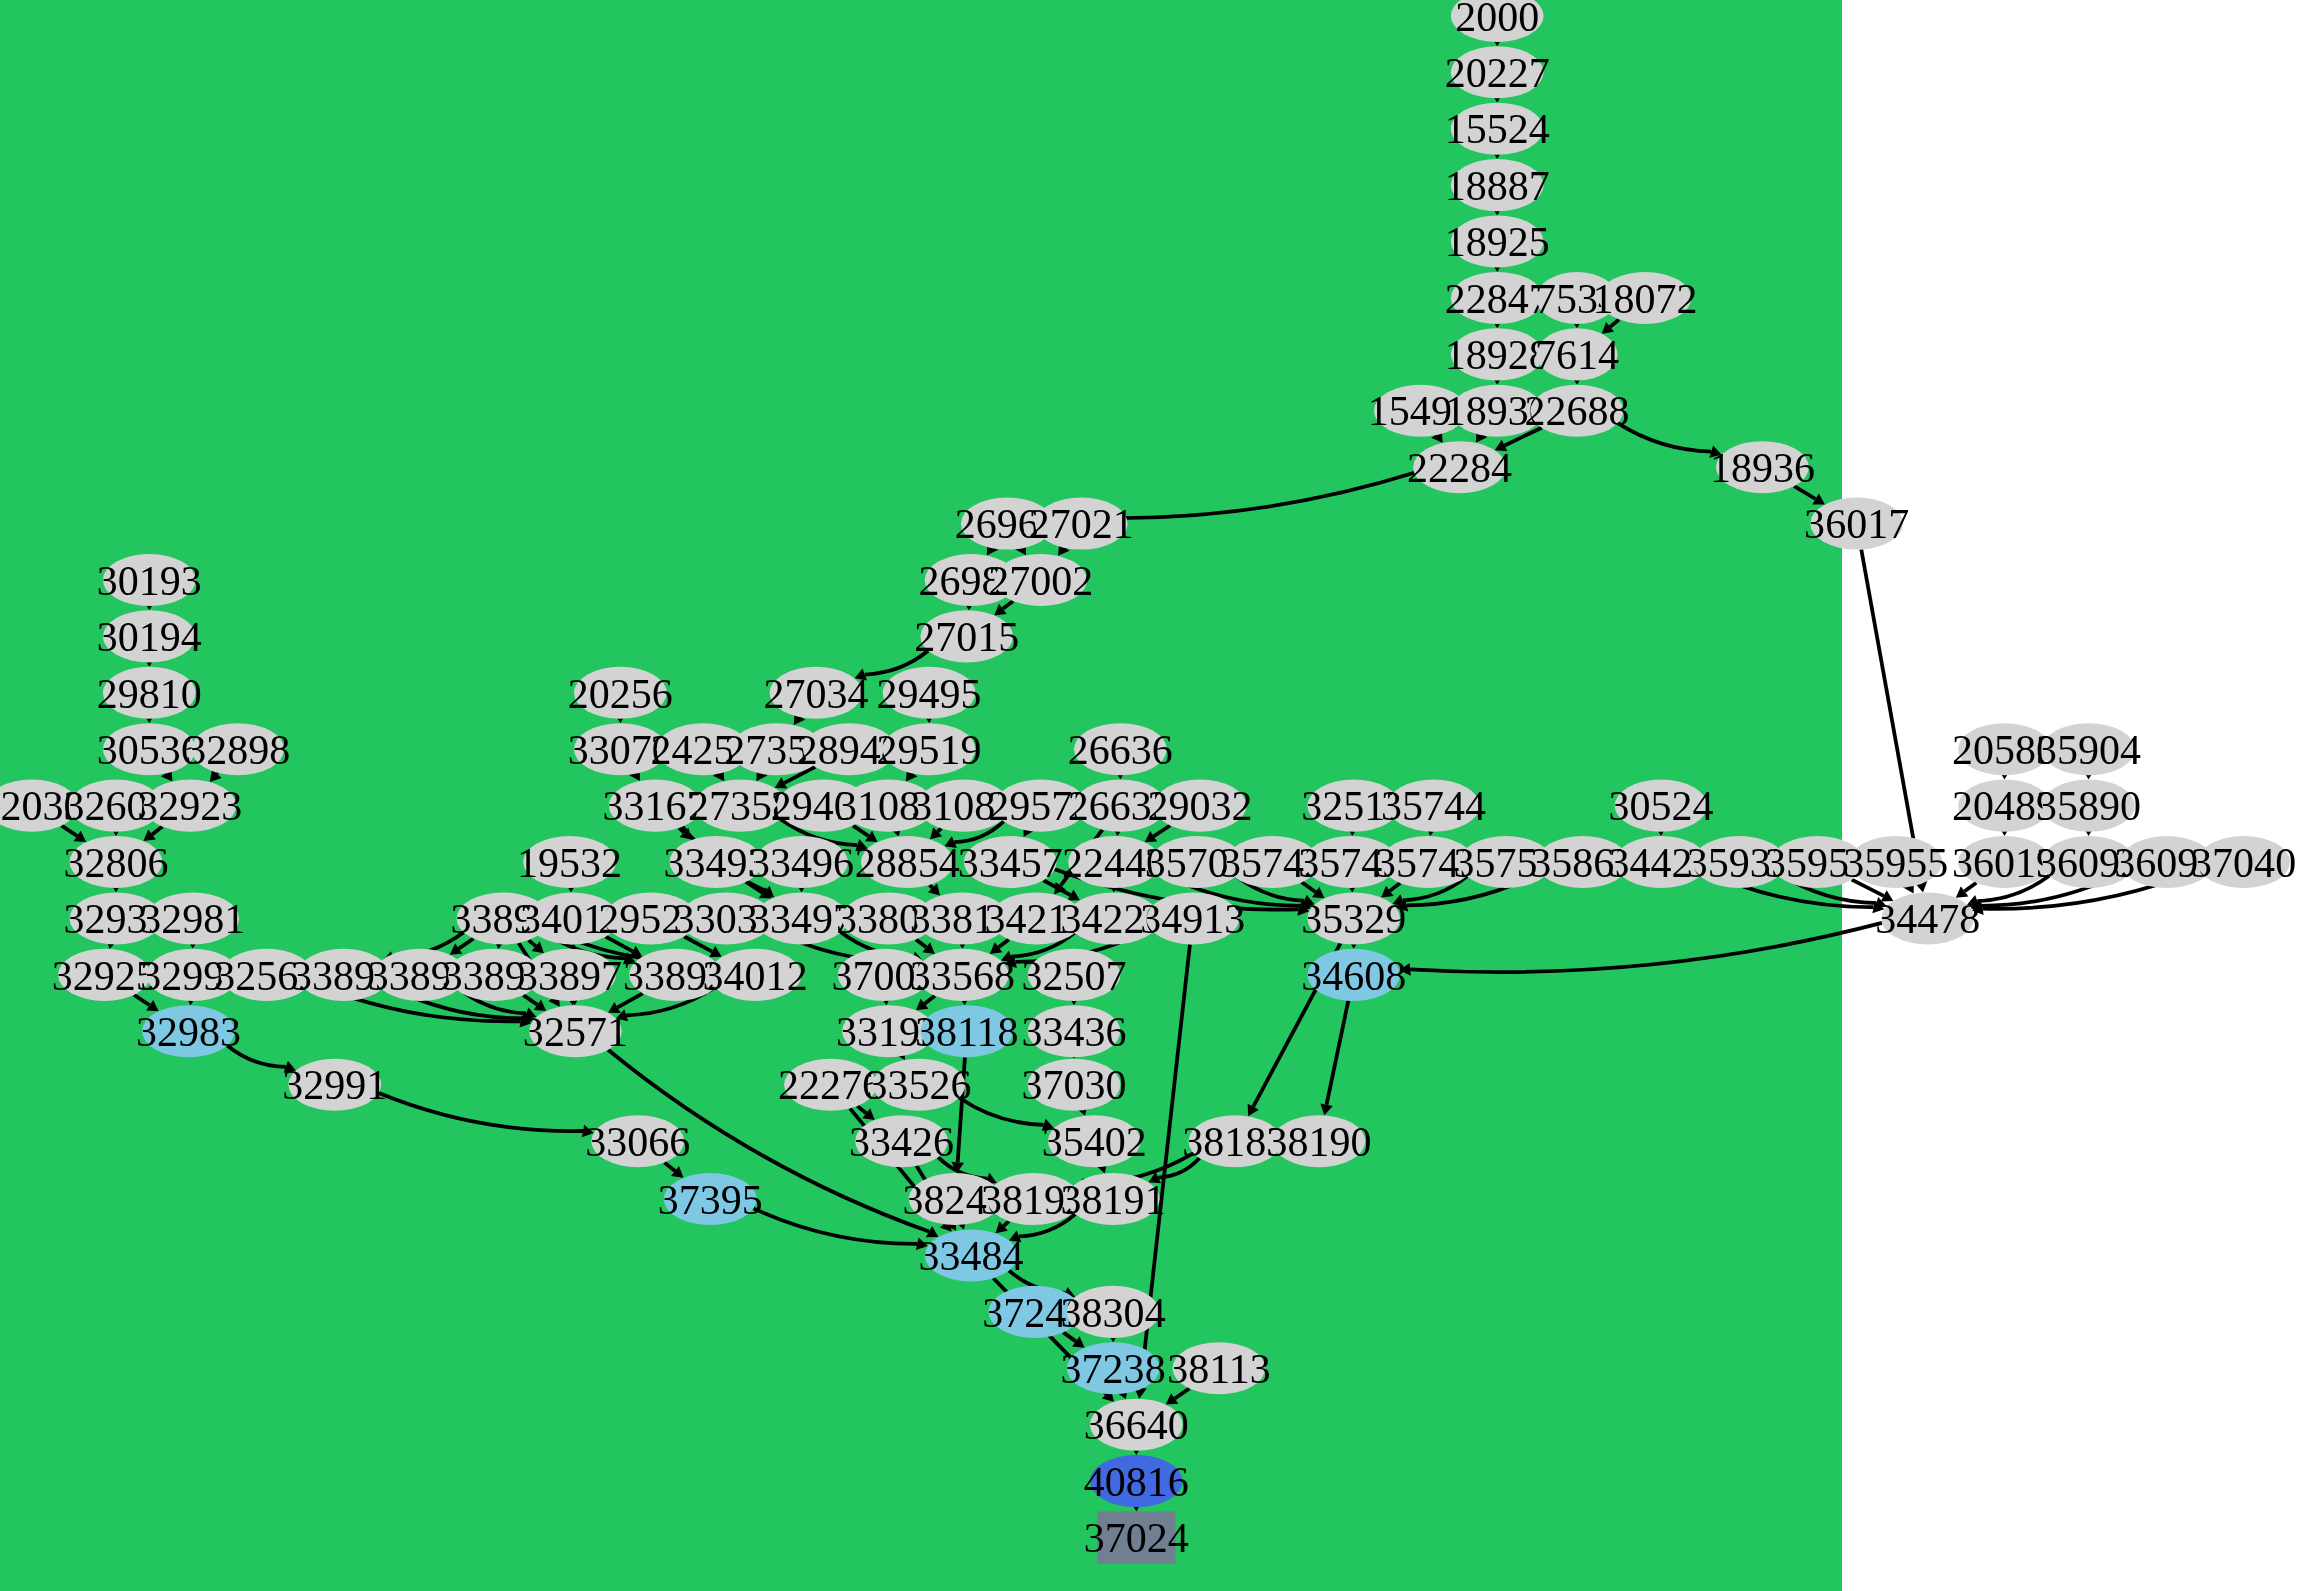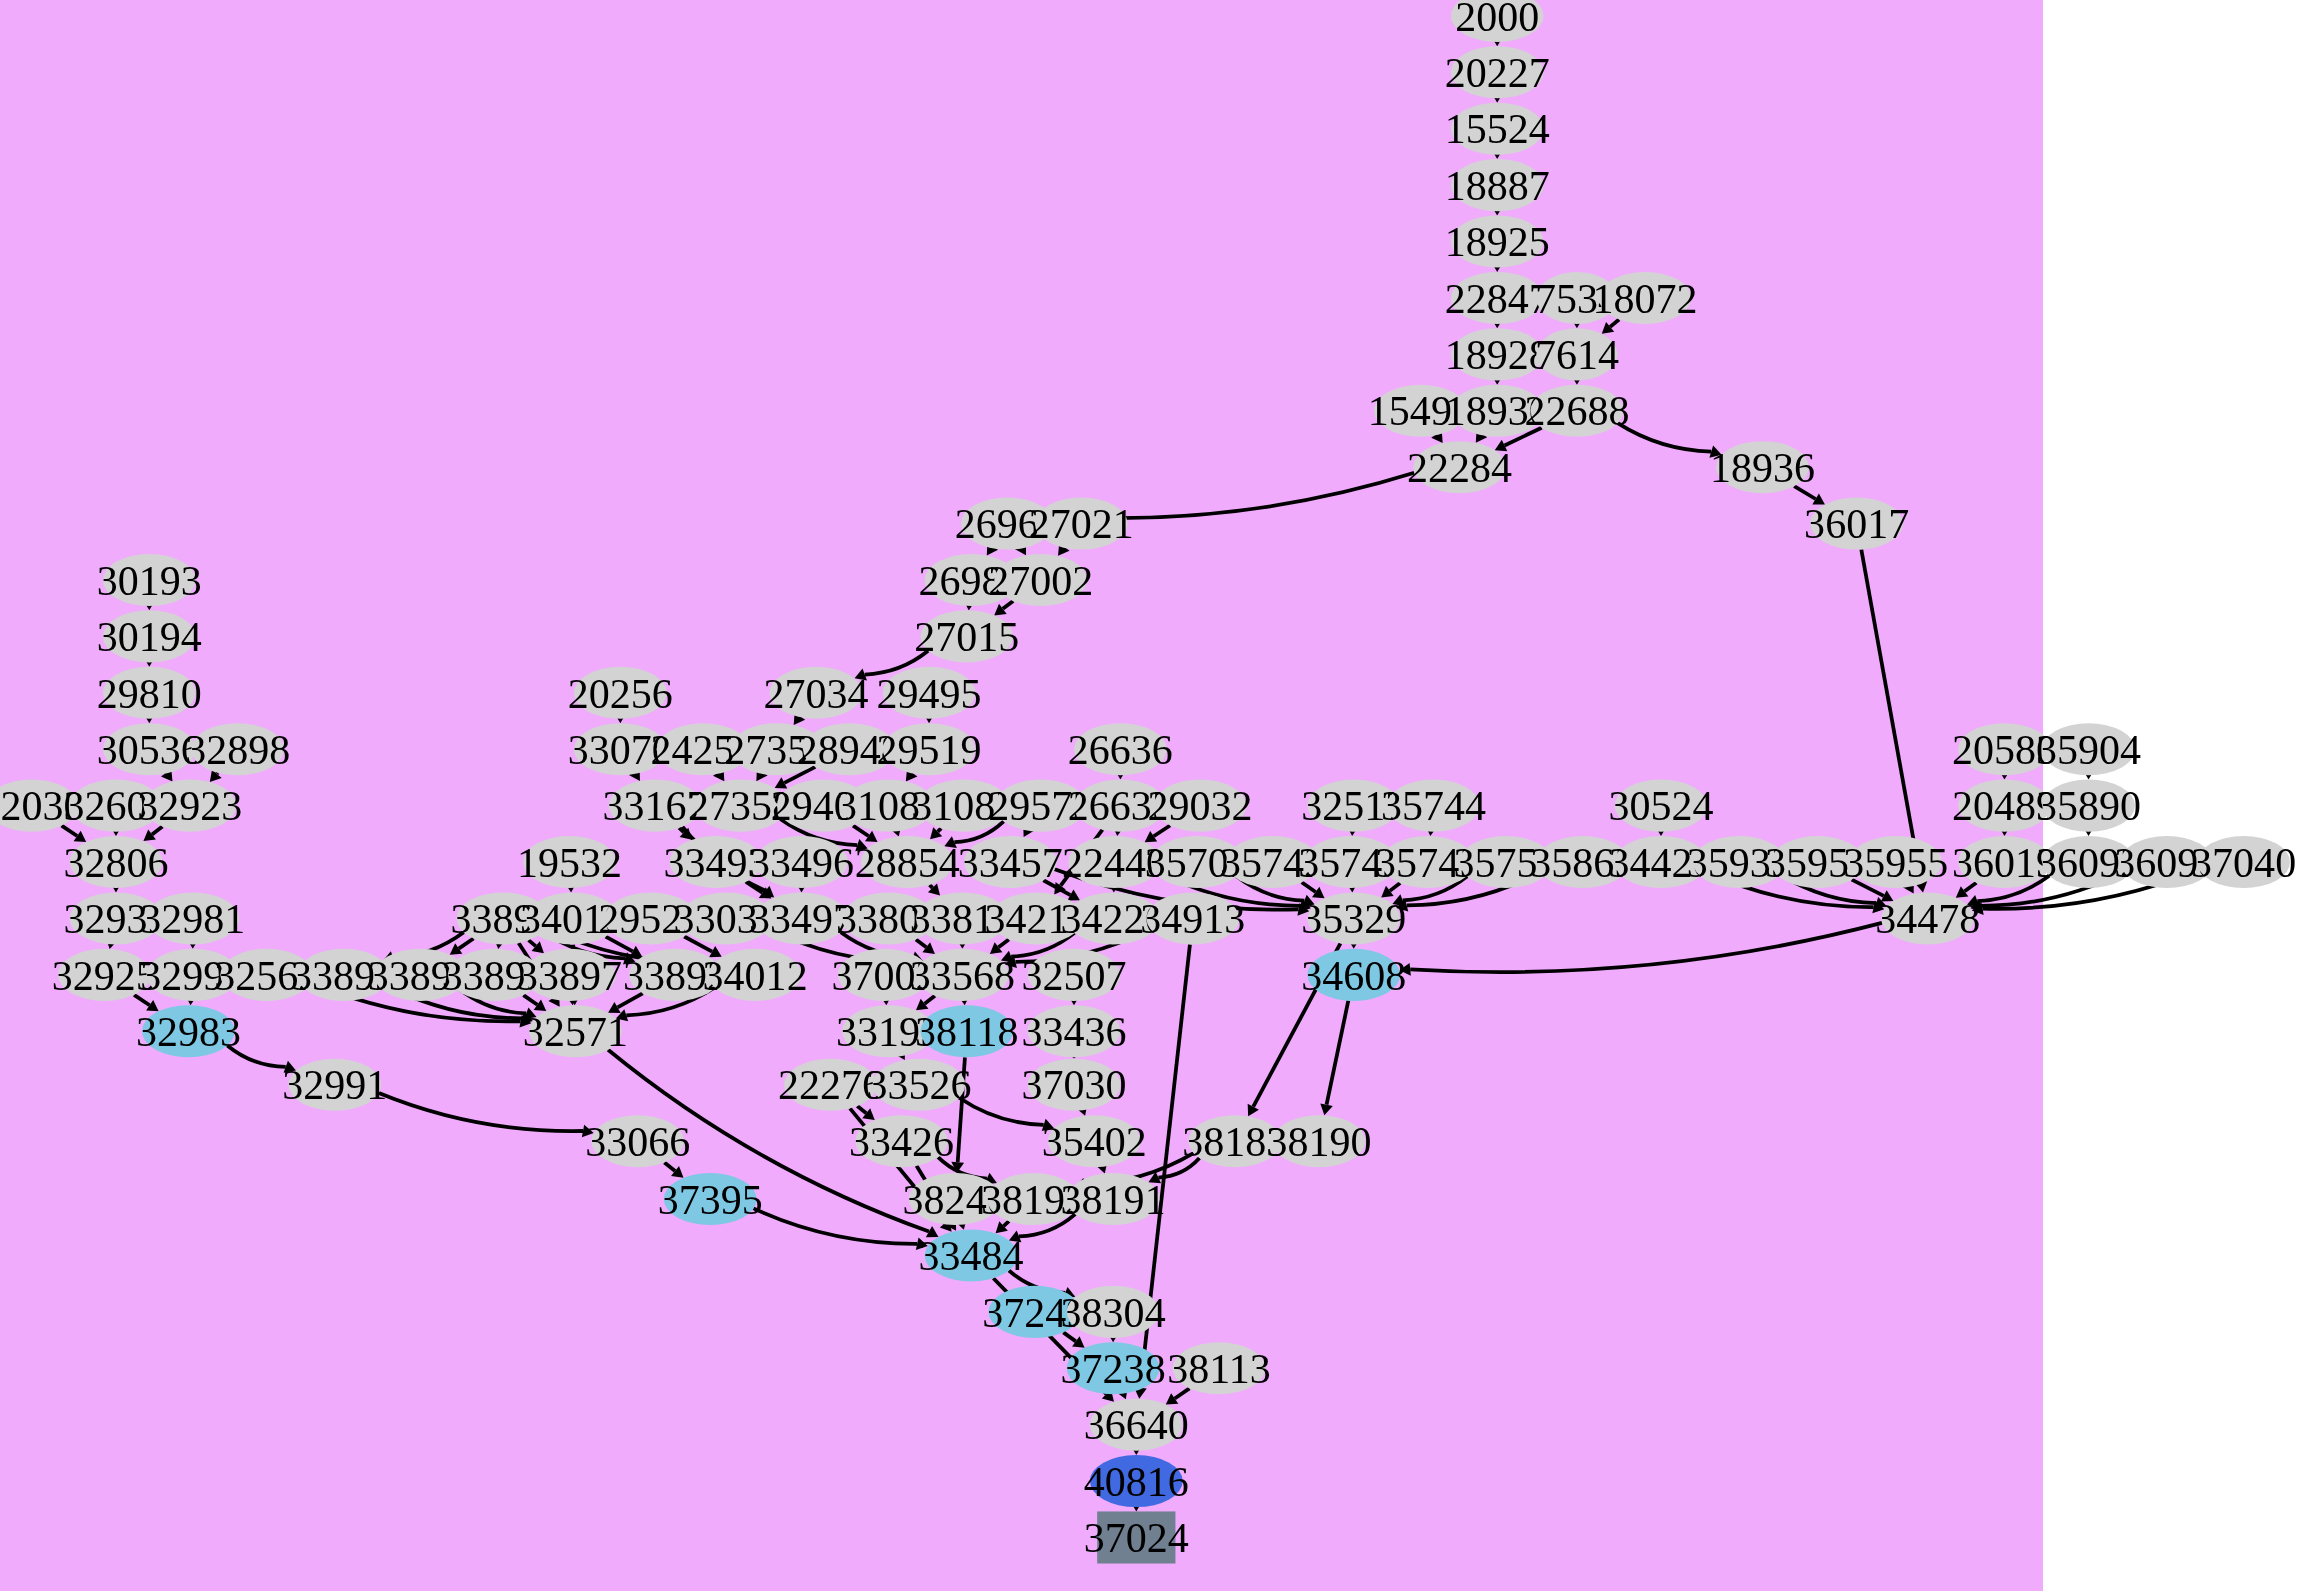--- a/index.html
+++ b/index.html
@@ -2,23 +2,23 @@
 <html style="font-size:9.6px"><head>
 <meta charset="utf-8">
 <style>
   html, body {
     margin: 0;
     padding: 0;
     background: #ffffff;
   }
   #graph-root {
     position: relative;
-    width: 2043px;
+    width: 1842px;
     height: 1591px;
-    background: #f0abfc;
+    background: #22c55e;
     font-family: "Liberation Serif", "DejaVu Serif", serif;
   }
   svg#graph-canvas {
     display: block;
     width: 2319px;
     height: 1591px;
   }
   .node-shape {
     stroke: none;
   }

